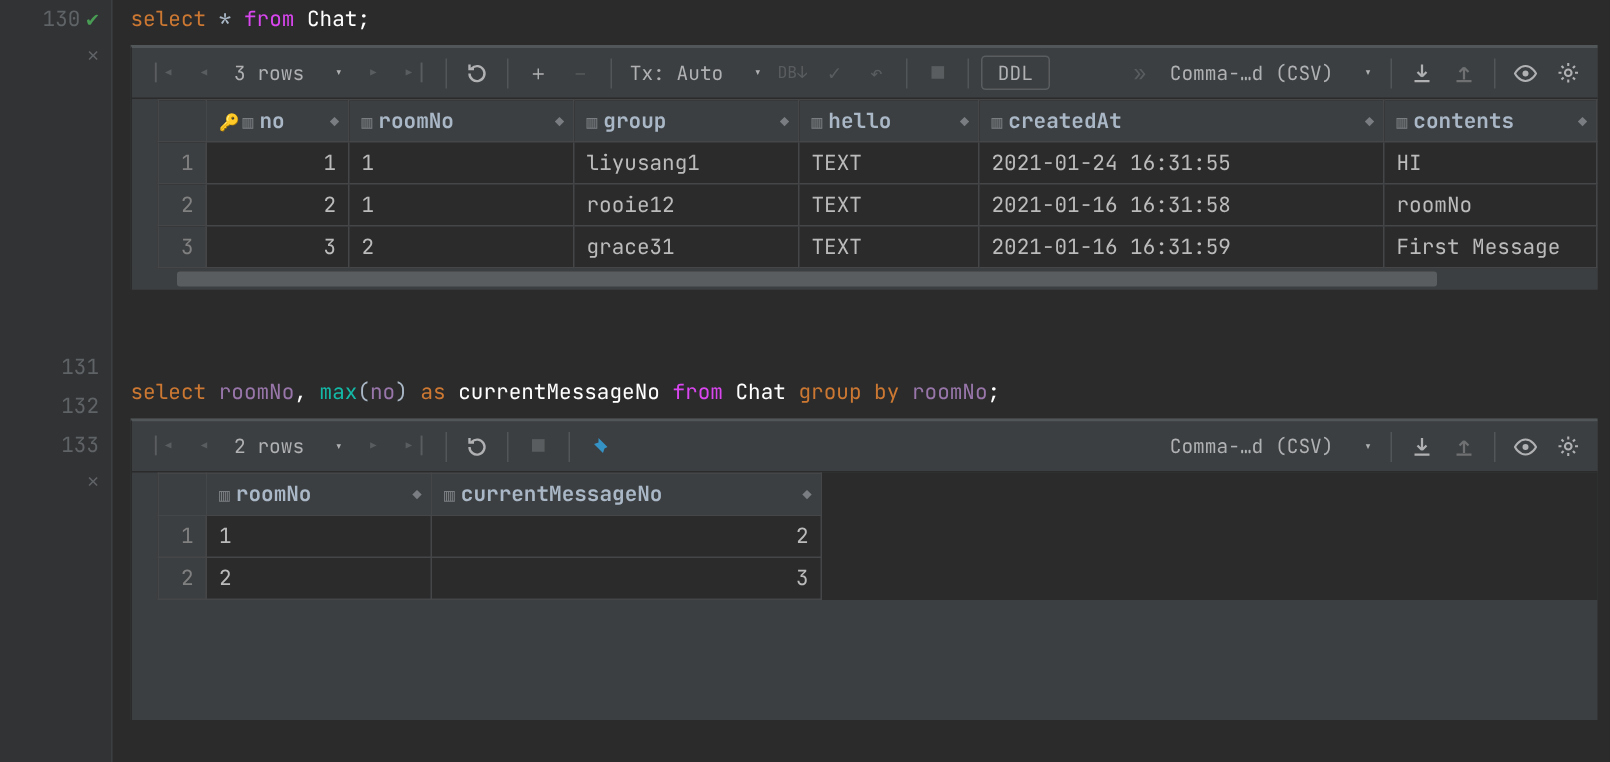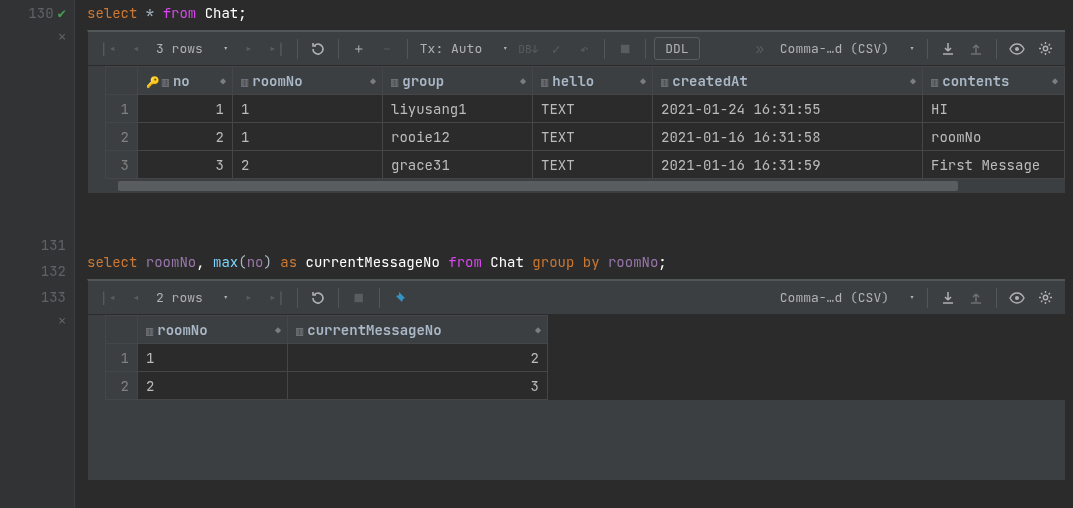--- a/index.html
+++ b/index.html
@@ -42,21 +42,21 @@
     height: 26px;
     display: flex;
     align-items: center;
     padding-left: 12px;
     white-space: pre;
   }
   .kw-select { color: #cc7832; }
   .kw-star { color: #a9b7c6; }
   .kw-from { color: #d946ef; }
   .kw-ident { color: #ffffff; }
-  .kw-func { color: #7dd3fc; }
+  .kw-func { color: #14b8a6; }
   .kw-paren { color: #a9b7c6; }
   .kw-col { color: #9876aa; }
   .result-block {
     margin: 4px 8px 4px 12px;
     background: #3c3f41;
     border-top: 2px solid #515658;
     border-left: 1px solid #2b2b2b;
   }
   .toolbar {
     height: 34px;

